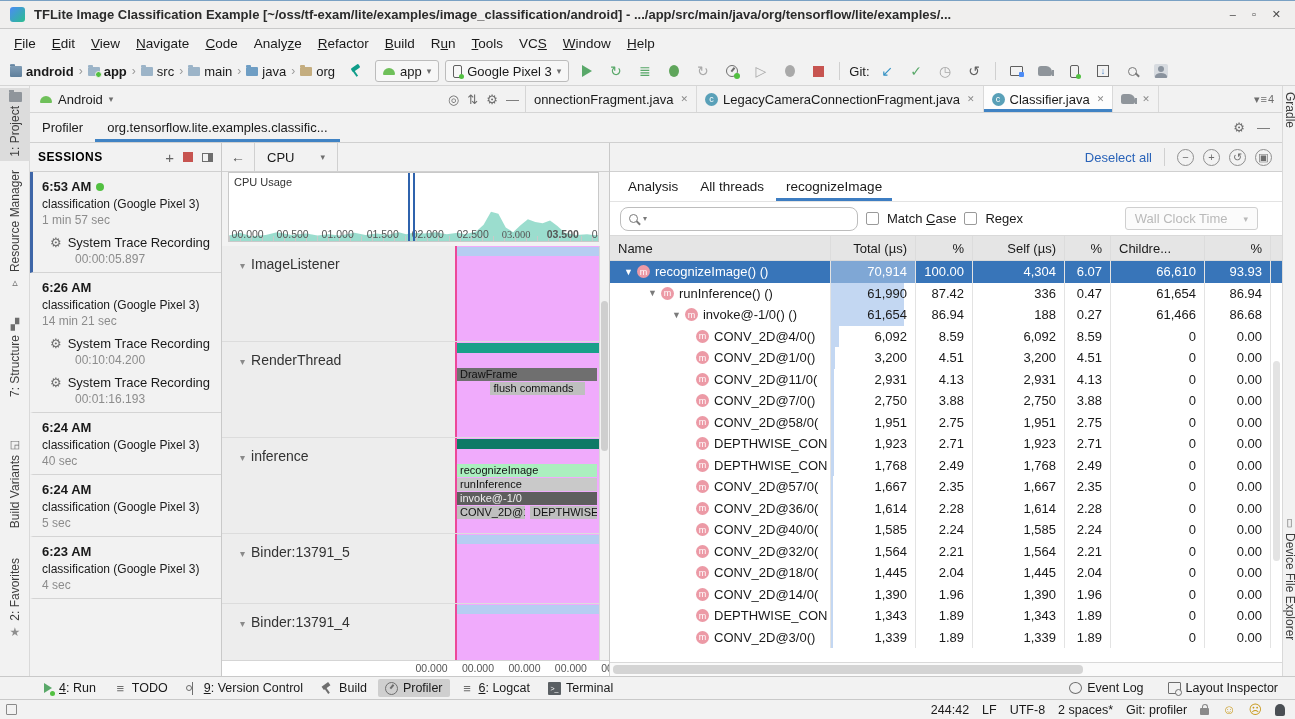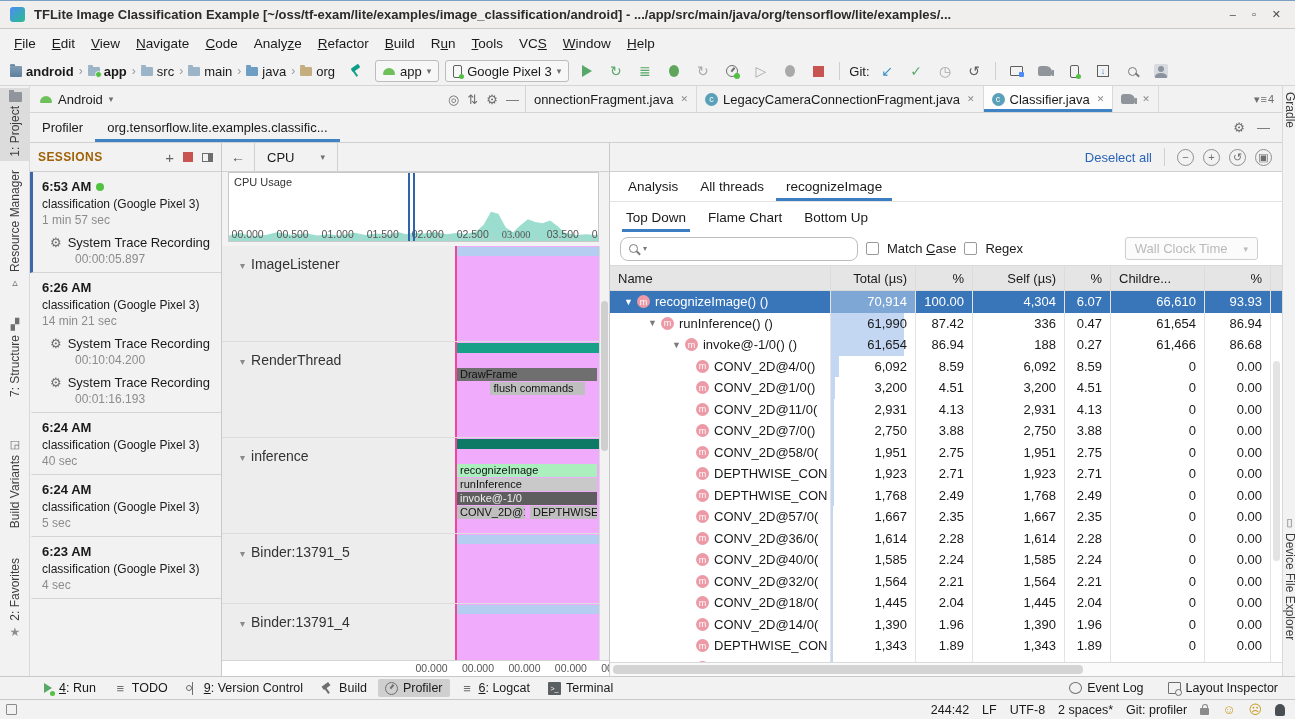--- a/index.html
+++ b/index.html
@@ -91,21 +91,21 @@
   .ptab{display:flex;align-items:center;padding:0 12px;font-size:13px;white-space:nowrap;}
   .ptab.active{box-shadow:inset 0 -3px 0 #4083c4;}
   .profrow-icons{margin-left:auto;display:flex;align-items:center;gap:12px;padding:0 12px;color:#6e6e6e;}
 
   
   .mainrow{flex:1;display:flex;min-height:0;}
 
   
   .sessions{width:192px;flex:none;background:#f2f2f2;border-right:1px solid #c9c9c9;display:flex;flex-direction:column;}
   .sess-head{height:29px;flex:none;display:flex;align-items:center;padding:0 8px;border-bottom:1px solid #d0d0d0;}
-  .sess-title{font-size:12px;font-weight:bold;color:#a16207;letter-spacing:.4px;}
+  .sess-title{font-size:12px;font-weight:bold;color:#000000;letter-spacing:.4px;}
   .sess-head-icons{margin-left:auto;display:flex;align-items:center;gap:9px;}
   .plus-g{color:#666;font-size:15px;line-height:1;}
   .rec-stop{width:10px;height:10px;background:#c75450;}
   .pane-ic{width:11px;height:9px;border:1px solid #6e6e6e;position:relative;}
   .pane-ic::before{content:"";position:absolute;right:0;top:0;bottom:0;width:4px;background:#6e6e6e;}
   .sess{padding:7px 9px 6px 9px;border-bottom:1px solid #d4d4d4;border-left:3px solid transparent;}
   .sess.sel{border-left-color:#3e66a8;}
   .sess-time{font-weight:bold;font-size:13px;display:flex;align-items:center;gap:5px;}
   .live-dot{width:8px;height:8px;border-radius:50%;background:#52c041;display:inline-block;}
   .sess-name{font-size:12px;margin-top:3px;color:#1a1a1a;}
@@ -499,21 +499,21 @@
           </svg>
           <div class="cpu-ticks"></div>
           <div>
               <span class="ax-label" style="left: 0.7%;">00.000</span>
               <span class="ax-label" style="left: 12.9%;">00.500</span>
               <span class="ax-label" style="left: 25.1%;">01.000</span>
               <span class="ax-label" style="left: 37.3%;">01.500</span>
               <span class="ax-label" style="left: 49.5%;">02.000</span>
               <span class="ax-label" style="left: 61.7%;">02.500</span>
               <span class="ax-label" style="left: 73.9%; font-family: Liberation Serif, serif;">03.000</span>
-              <span class="ax-label" style="left: 86.1%;">03.500</span>
+              <span class="ax-label" style="left: 86.1%; font-weight: bold;">03.500</span>
               <span class="ax-label" style="left: 98.3%;">04.0</span>
             </div>
           <div class="sel-line" style="left: 48.5%;"></div>
           <div class="sel-line" style="left: calc(48.5% + 5px);"></div>
         </div>
         <div class="thread-list">
             <div class="thread-row" style="height: 96px;">
               <div class="th-label"><span class="tri">▾</span><span>ImageListener</span></div>
               <div class="th-track">
                 <div class="tbar" style="top: 1px; left: 0%; width: 100%; height: 9px; line-height: 9px; background: rgb(182, 205, 242); color: rgb(17, 17, 17);"></div>
@@ -569,25 +569,20 @@
           <span class="tb-div"></span>
           <span class="zbtn">−</span>
           <span class="zbtn">+</span>
           <span class="zbtn">↺</span>
           <span class="zbtn">▣</span>
         </div>
         <div class="rp-tabs">
           <span class="rtab">Analysis</span>
           <span class="rtab">All threads</span>
           <span class="rtab active">recognizeImage</span>
-        </div>
-        <div class="rp-subtabs">
-          <span class="stab active">Top Down</span>
-          <span class="stab">Flame Chart</span>
-          <span class="stab">Bottom Up</span>
         </div>
         <div class="rp-search">
           <span class="searchbox">
             <span class="magic"></span>
             <span class="sb-chev">▾</span>
             <input value="" style="">
           </span>
           <span class="cb"></span>
           <span class="cb-lbl">Match <u>C</u>ase</span>
           <span class="cb"></span>

